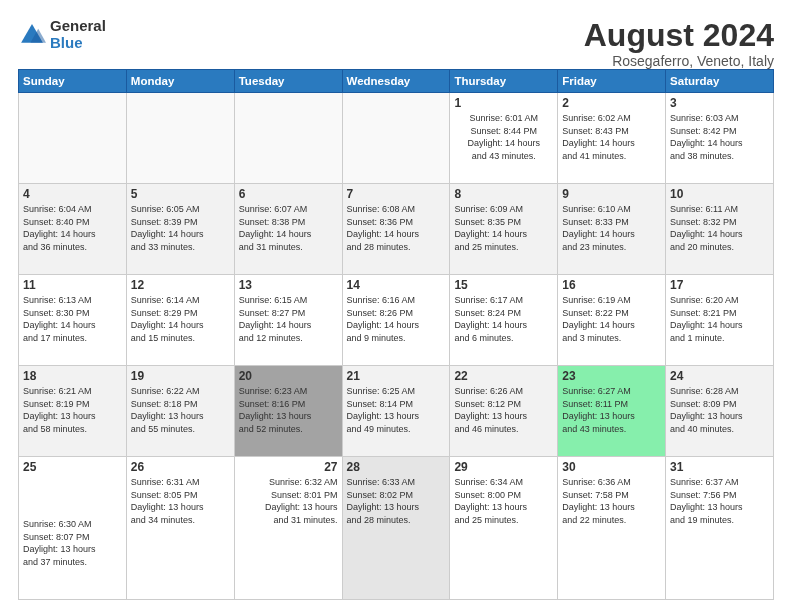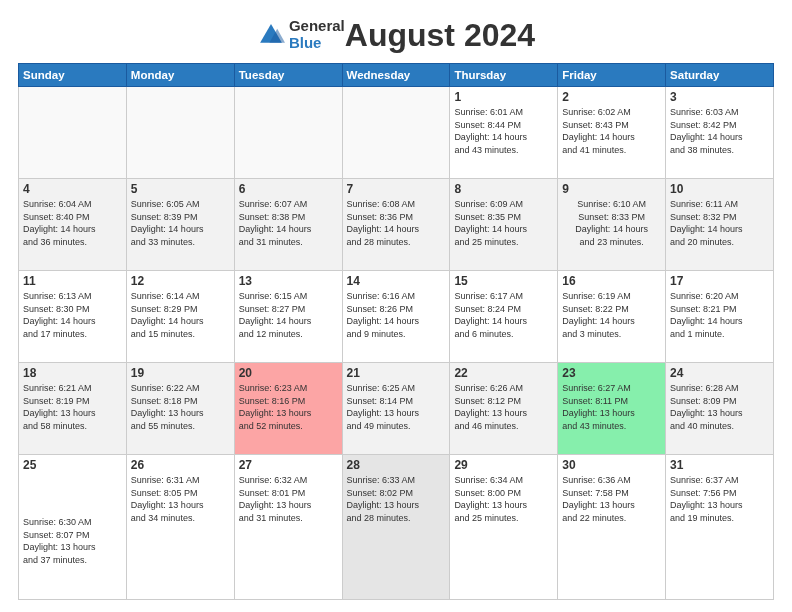--- a/index.html
+++ b/index.html
@@ -12,23 +12,22 @@
     }
     .page {
       width: 792px;
       height: 612px;
       padding: 18px 18px 12px 18px;
       display: flex;
       flex-direction: column;
     }
     .header {
       display: flex;
-      justify-content: center;
+      justify-content: space-between;
       align-items: flex-start;
-      margin-bottom: 10px;
     }
     .logo {
       display: flex;
       align-items: center;
       gap: 4px;
     }
     .logo-text {
       display: flex;
       flex-direction: column;
       line-height: 1.1;
@@ -116,20 +115,21 @@
         <polygon points="18,4 32,28 4,28" fill="#2a7abf"></polygon>
         <polygon points="26,10 36,28 16,28" fill="#1a5a9f" opacity="0.5"></polygon>
       </svg>
       <div class="logo-text">
         <span class="logo-general">General</span>
         <span class="logo-blue">Blue</span>
       </div>
     </div>
     <div class="title-block">
       <div class="month-year">August 2024</div>
+      <div class="location">Rosegaferro, Veneto, Italy</div>
     </div>
   </div>
 
   <table class="calendar">
     <thead>
       <tr>
         <th>Sunday</th>
         <th>Monday</th>
         <th>Tuesday</th>
         <th>Wednesday</th>
@@ -139,21 +139,21 @@
       </tr>
     </thead>
     <tbody id="calendar-body">
     <tr>
           <td class="empty"></td>
           <td class="empty"></td>
           <td class="empty"></td>
           <td class="empty"></td>
           <td style="background: rgb(255, 255, 255);">
             <span class="day-number">1</span>
-            <div class="day-info" style="white-space: pre-line;">Sunrise: 6:01 AM
+            <div class="day-info" style="white-space: pre-line; text-align: center;">Sunrise: 6:01 AM
 Sunset: 8:44 PM
 Daylight: 14 hours
 and 43 minutes.</div>
           </td>
           <td style="background: rgb(255, 255, 255);">
             <span class="day-number">2</span>
             <div class="day-info" style="white-space: pre-line;">Sunrise: 6:02 AM
 Sunset: 8:43 PM
 Daylight: 14 hours
 and 41 minutes.</div>
@@ -197,21 +197,21 @@
           </td>
           <td style="background: rgb(242, 242, 242);">
             <span class="day-number">8</span>
             <div class="day-info" style="white-space: pre-line;">Sunrise: 6:09 AM
 Sunset: 8:35 PM
 Daylight: 14 hours
 and 25 minutes.</div>
           </td>
           <td style="background: rgb(242, 242, 242);">
             <span class="day-number">9</span>
-            <div class="day-info" style="white-space: pre-line; text-align: center;">Sunrise: 6:10 AM
+            <div class="day-info" style="white-space: pre-line;">Sunrise: 6:10 AM
 Sunset: 8:33 PM
 Daylight: 14 hours
 and 23 minutes.</div>
           </td>
           <td style="background: rgb(242, 242, 242);">
             <span class="day-number">10</span>
             <div class="day-info" style="white-space: pre-line;">Sunrise: 6:11 AM
 Sunset: 8:32 PM
 Daylight: 14 hours
 and 20 minutes.</div>
@@ -276,21 +276,21 @@
 Daylight: 13 hours
 and 58 minutes.</div>
           </td>
           <td style="background: rgb(242, 242, 242);">
             <span class="day-number">19</span>
             <div class="day-info" style="white-space: pre-line;">Sunrise: 6:22 AM
 Sunset: 8:18 PM
 Daylight: 13 hours
 and 55 minutes.</div>
           </td>
-          <td style="background: #fca5a5;">
+          <td style="background: #a3a3a3;">
             <span class="day-number">20</span>
             <div class="day-info" style="white-space: pre-line;">Sunrise: 6:23 AM
 Sunset: 8:16 PM
 Daylight: 13 hours
 and 52 minutes.</div>
           </td>
           <td style="background: rgb(242, 242, 242);">
             <span class="day-number">21</span>
             <div class="day-info" style="white-space: pre-line;">Sunrise: 6:25 AM
 Sunset: 8:14 PM
@@ -327,21 +327,21 @@
 Daylight: 13 hours
 and 37 minutes.</div>
           </td>
           <td style="background: rgb(255, 255, 255);">
             <span class="day-number">26</span>
             <div class="day-info" style="white-space: pre-line;">Sunrise: 6:31 AM
 Sunset: 8:05 PM
 Daylight: 13 hours
 and 34 minutes.</div>
           </td>
-          <td style="background: rgb(255, 255, 255);">
+          <td style="background: rgb(255, 255, 255); text-align: right;">
             <span class="day-number">27</span>
             <div class="day-info" style="white-space: pre-line;">Sunrise: 6:32 AM
 Sunset: 8:01 PM
 Daylight: 13 hours
 and 31 minutes.</div>
           </td>
           <td style="background: #e5e5e5;">
             <span class="day-number">28</span>
             <div class="day-info" style="white-space: pre-line;">Sunrise: 6:33 AM
 Sunset: 8:02 PM

